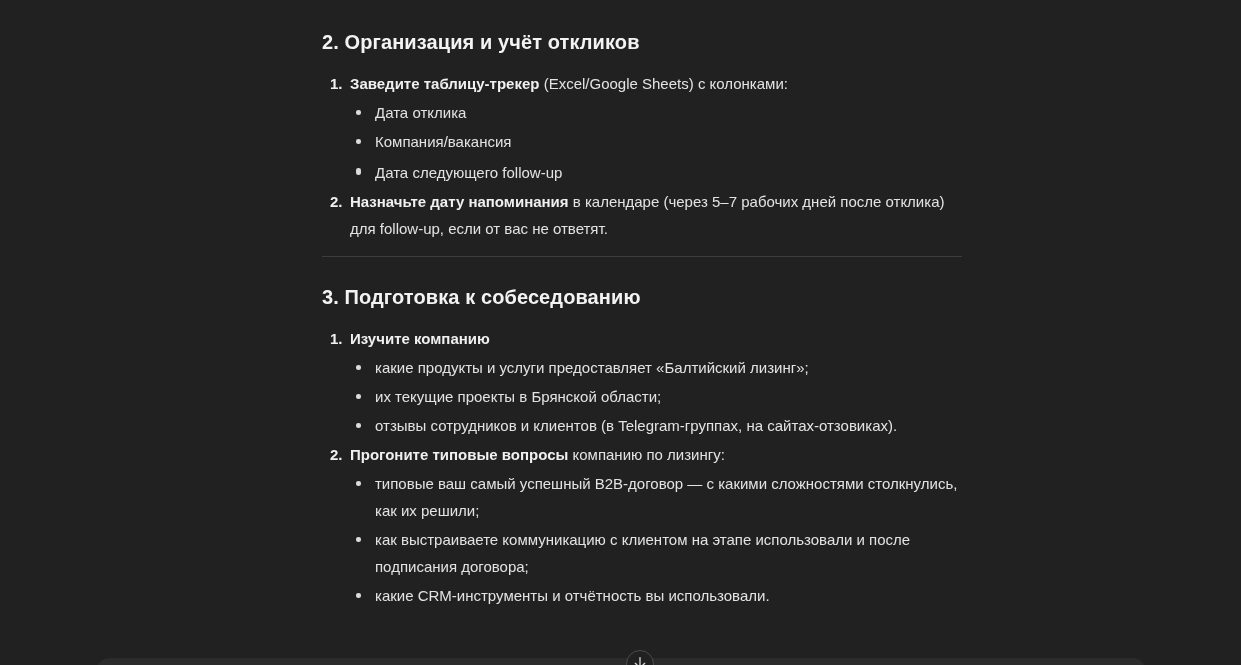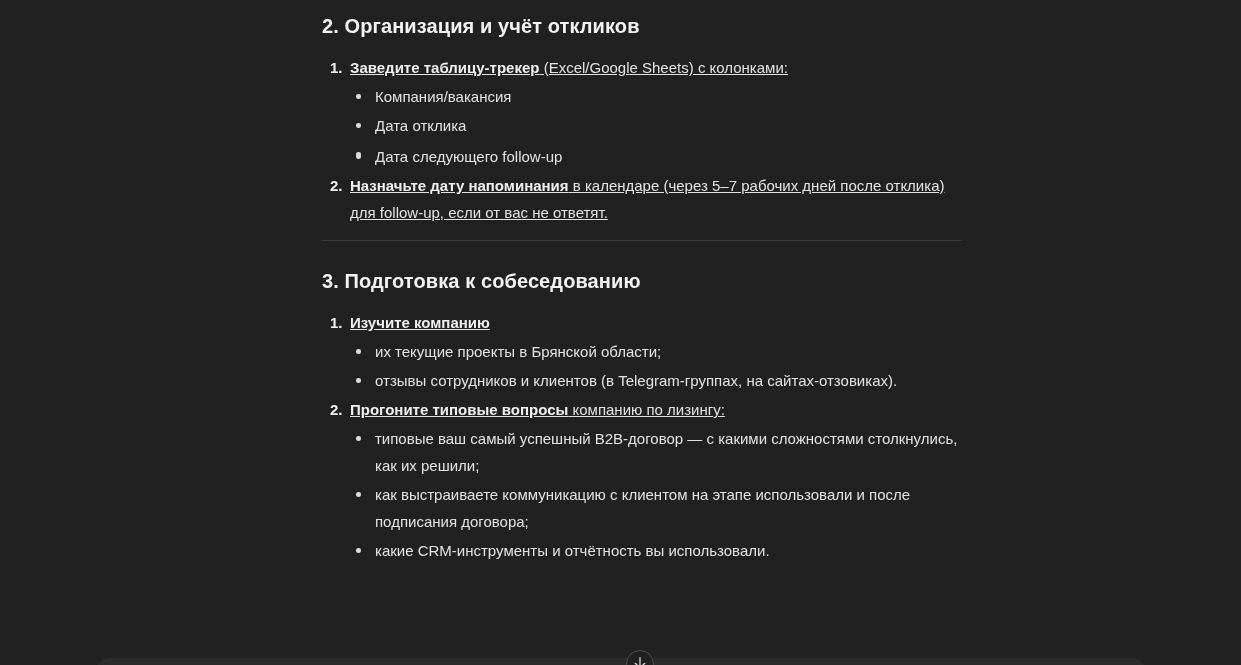--- a/index.html
+++ b/index.html
@@ -12,21 +12,21 @@
     overflow: hidden;
     position: relative;
     font-family: "Liberation Sans", sans-serif;
     color: #e3e3e3;
     font-size: 15px;
   }
   .content {
     position: absolute;
     left: 322px; top: 0;
     width: 640px;
-    padding-top: 12px;
+    padding-top: 28px;
   }
   h2 {
     font-size: 20px;
     font-weight: 700;
     color: #f3f3f3;
     line-height: 28px;
     margin: 0 0 14px 0;
     letter-spacing: 0.1px;
   }
   .section-3 h2 { margin-top: 8px; }
@@ -35,21 +35,21 @@
     line-height: 27px;
     margin-bottom: 2px;
     padding-left: 8px;
   }
   .oitem .num {
     flex: none;
     width: 20px;
     font-weight: 700;
     color: #f0f0f0;
   }
-  .oitem .itext { flex: 1; text-decoration: underline; }
+  .oitem .itext { flex: 1; }
   .oitem .lead { font-weight: 700; color: #f0f0f0; }
   ul.bullets {
     list-style: none;
     margin: 0; padding: 0;
   }
   ul.bullets li {
     display: flex;
     line-height: 27px;
     margin-bottom: 2px;
     padding-left: 33px;
@@ -104,25 +104,25 @@
     <h2>2. Организация и учёт откликов</h2>
 
     <div class="oitem">
       <span class="num">1.</span>
       <div class="itext"><span class="lead">Заведите таблицу-трекер</span><span> (Excel/Google Sheets) с колонками:</span></div>
     </div>
 
     <ul class="bullets">
       <li>
           <span class="marker"></span>
-          <span>Компания/вакансия</span>
+          <span>Дата отклика</span>
         </li>
       <li>
           <span class="marker"></span>
-          <span>Дата отклика</span>
+          <span>Компания/вакансия</span>
         </li>
       <li>
           <span class="marker"></span>
         </li>
       <li>
           <span class="marker"></span>
           <span>Дата следующего follow-up</span>
         </li>
     </ul>
 
@@ -136,20 +136,24 @@
 
   <section class="section-3">
     <h2>3. Подготовка к собеседованию</h2>
 
     <div class="oitem">
       <span class="num">1.</span>
       <div class="itext"><span class="lead">Изучите компанию</span><span></span></div>
     </div>
 
     <ul class="bullets">
+      <li>
+          <span class="marker"></span>
+          <span>какие продукты и услуги предоставляет «Балтийский лизинг»;</span>
+        </li>
       <li>
           <span class="marker"></span>
           <span>их текущие проекты в Брянской области;</span>
         </li>
       <li>
           <span class="marker"></span>
           <span>отзывы сотрудников и клиентов (в Telegram-группах, на сайтах-отзовиках).</span>
         </li>
     </ul>
 

